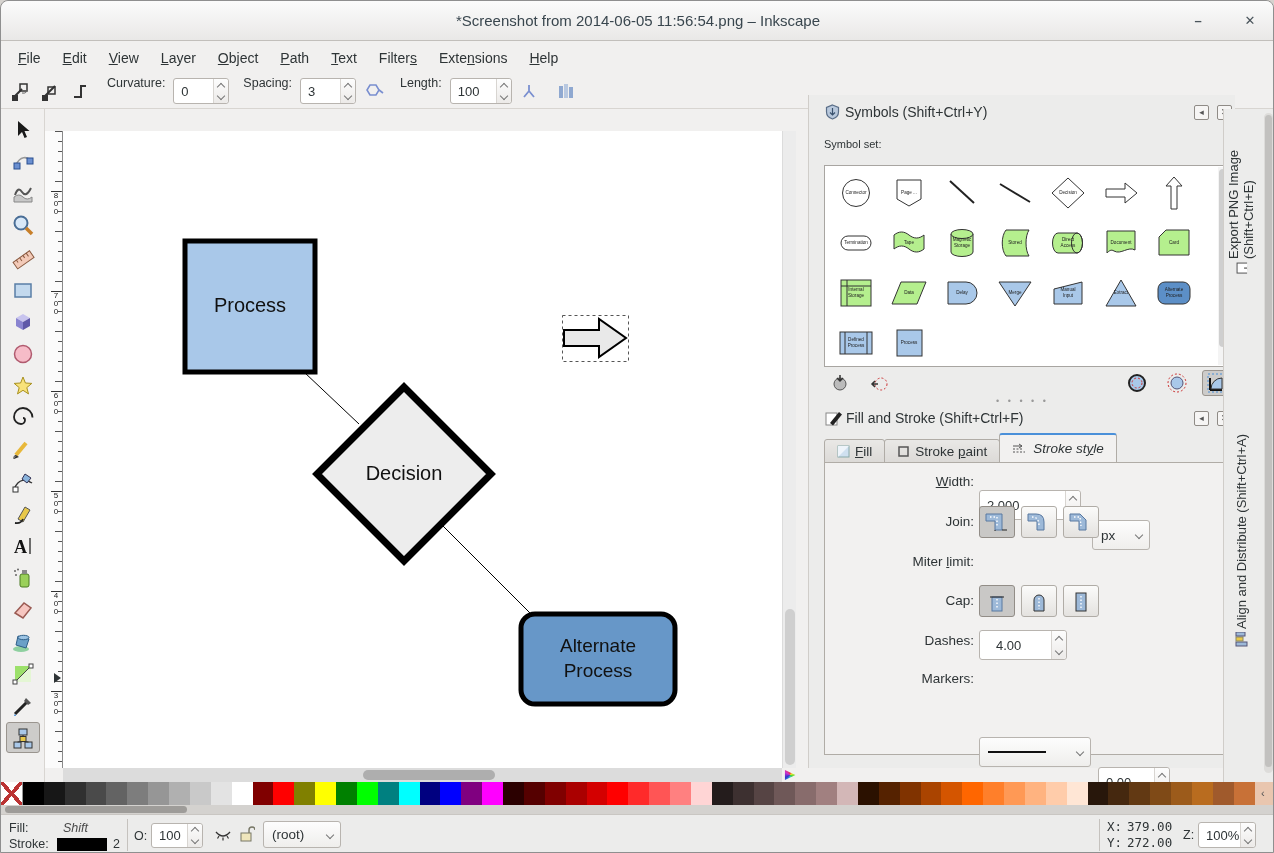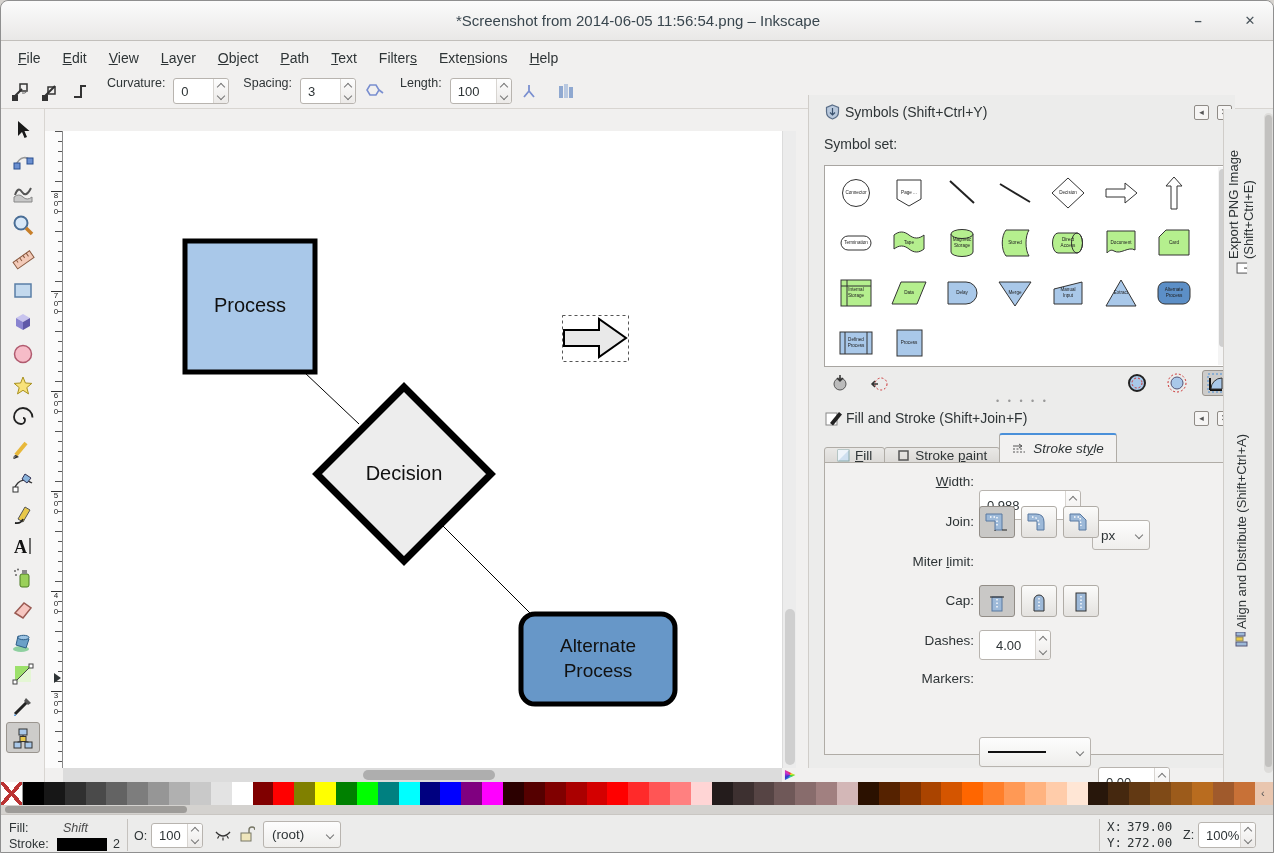--- a/index.html
+++ b/index.html
@@ -54,21 +54,21 @@
   .dropdown .chvd{position:absolute;right:7px;top:9px;}
   .symgrid{position:absolute;left:0;top:64px;width:408px;height:202px;background:#fff;border:1px solid #a8a5a1;padding:2px 0 0 4px;display:flex;flex-wrap:wrap;align-content:flex-start;}
   .symcell{width:53px;height:50px;display:flex;align-items:center;justify-content:center;}
   .symscroll{position:absolute;right:3px;top:66px;width:11px;height:198px;background:#f4f4f4;}
   .symscroll .thumb{position:absolute;left:1px;top:2px;width:9px;height:178px;background:#cfcfcf;border-radius:4px;}
   .symfoot{position:absolute;left:0;top:268px;width:408px;height:28px;display:flex;align-items:center;gap:10px;}
   .toggle3{width:30px;height:26px;display:flex;align-items:center;justify-content:center;border-radius:3px;}
   .toggle3.pressed{background:#cdccca;border:1px solid #9a958f;}
   
   .tabs{position:absolute;left:0;top:26px;width:408px;height:30px;display:flex;align-items:flex-end;}
-  .tab{height:16px;display:flex;align-items:center;gap:5px;padding:0 12px;font-size:13.5px;background:linear-gradient(#e9e8e6,#dcdad7);border:1px solid #b0aca6;border-radius:3px 3px 0 0;margin-right:-1px;}
+  .tab{height:24px;display:flex;align-items:center;gap:5px;padding:0 12px;font-size:13.5px;background:linear-gradient(#e9e8e6,#dcdad7);border:1px solid #b0aca6;border-radius:3px 3px 0 0;margin-right:-1px;}
   .tab u{text-decoration:underline;}
   .tab.active{background:#f2f1f0;border-top:2px solid #4a90d9;height:30px;border-bottom:1px solid #f2f1f0;font-style:italic;}
   .fscontent{position:absolute;left:0;top:55px;width:408px;height:293px;border:1px solid #b0aca6;background:#f2f1f0;}
   .flabel{position:absolute;width:148px;text-align:right;font-size:13.5px;color:#2e3436;}
   .flabel u{text-decoration:underline;}
   .btn3{position:absolute;width:36px;height:32px;background:linear-gradient(#fbfbfa,#e4e2df);border:1px solid #b0aca6;border-radius:3px;display:flex;align-items:center;justify-content:center;}
   .btn3.pressed{background:#c9c8c6;border-color:#928d87;}
   .dashline{width:58px;height:2px;background:#111;}
   
   .sidestrip{left:1222px;top:108px;width:52px;height:673px;background:#ececeb;border-left:1px solid #d0cdc9;}
@@ -383,21 +383,21 @@
               <path d="M8.5 5 v7 M6 9.5 l2.5 2.5 2.5 -2.5" stroke="#38506c" fill="none" stroke-width="1.2"></path>
             </svg>
           </span>
         <span>Symbols (Shift+Ctrl+Y)</span>
         <span class="pbtns">
           <span class="pbtn">◂</span>
           <span class="pbtn">✕</span>
         </span>
       </div>
       <div class="ssrow">
-        <span style="font-size:14px;margin-right:8px;">Symbol set:</span>
+        <span style="font-size:11px;margin-right:8px;">Symbol set:</span>
       </div>
       <div class="symgrid" id="symgrid">
           <div class="symcell">
             <svg width="46" height="40" viewBox="0 0 46 40">
               <ellipse cx="23" cy="20" rx="13.5" ry="13.5" fill="#ffffff" stroke="#333" stroke-width="1"></ellipse>
               <text class="symtext" x="23" y="20" text-anchor="middle" dominant-baseline="middle">Connector</text>
             </svg>
           </div>
           <div class="symcell">
             <svg width="46" height="40" viewBox="0 0 46 40">
@@ -581,21 +581,21 @@
     <div class="dots" style="top:303px;">• • • • •</div>
 
     <div class="panel" style="top:312px;height:352px;">
       <div class="phead">
         <span>
             <svg width="18" height="18">
               <rect x="2" y="4" width="11" height="12" fill="#fff" stroke="#888"></rect>
               <path d="M6 14 L15 3 l3 2.4 -9 11 z" fill="#222"></path>
             </svg>
           </span>
-        <span>Fill and Stroke (Shift+Join+F)</span>
+        <span>Fill and Stroke (Shift+Ctrl+F)</span>
         <span class="pbtns">
           <span class="pbtn">◂</span>
           <span class="pbtn">✕</span>
         </span>
       </div>
       <div class="tabs" id="fstabs">
           <div class="tab">
             <svg width="13" height="13">
               <rect x="1" y="1" width="11" height="11" fill="#cfe0f0" stroke="#8aa"></rect>
               <polygon points="1,1 12,1 1,12" fill="#eef4fa"></polygon>
@@ -613,21 +613,21 @@
               <path d="M1 9 H13 M1 6 H11" stroke="#555" stroke-dasharray="2 1.5"></path>
               <path d="M1 3 H10 M10 3 l-3 -2 M10 3 l-3 2" stroke="#555" fill="none"></path>
             </svg>
             <span>Stroke st<u>y</u>le</span>
           </div>
         </div>
       <div class="fscontent"></div>
 
       <span class="flabel" style="left:2px;top:67px;"><u>W</u>idth:</span>
       <span class="spin abs" style="left:155px;top:61px;width:102px;height:30px;">
-          <span>0.988</span>
+          <span>2.000</span>
           <span class="arr">
             <span class="chvu"></span>
             <span class="chvd"></span>
           </span>
         </span>
       <span class="dropdown abs" style="left:268px;top:61px;width:58px;height:30px;">
           <span>px</span>
           <span class="chvd" style="top:11px;"></span>
         </span>
 
@@ -646,21 +646,21 @@
           </svg>
         </span>
       <span class="btn3" style="left:239px;top:99px;">
           <svg width="24" height="20">
             <path d="M1 2 H11 L17 8 V18 H10 V9 H1 Z" fill="#9db9d8" stroke="#5878a0"></path>
             <path d="M5 5 H11 L12 14" fill="none" stroke="#fff" stroke-width="1.4" stroke-dasharray="1.5 2"></path>
           </svg>
         </span>
 
       <span class="flabel" style="left:2px;top:147px;">Miter <u>l</u>imit:</span>
-      <span class="spin abs" style="left:155px;top:141px;width:72px;height:30px;padding-left:16px;">
+      <span class="spin abs" style="left:155px;top:141px;width:88px;height:30px;padding-left:16px;">
           <span>4.00</span>
           <span class="arr">
             <span class="chvu"></span>
             <span class="chvd"></span>
           </span>
         </span>
 
       <span class="flabel" style="left:2px;top:186px;">Cap:</span>
       <span class="btn3 pressed" style="left:155px;top:178px;">
           <svg width="20" height="22">

